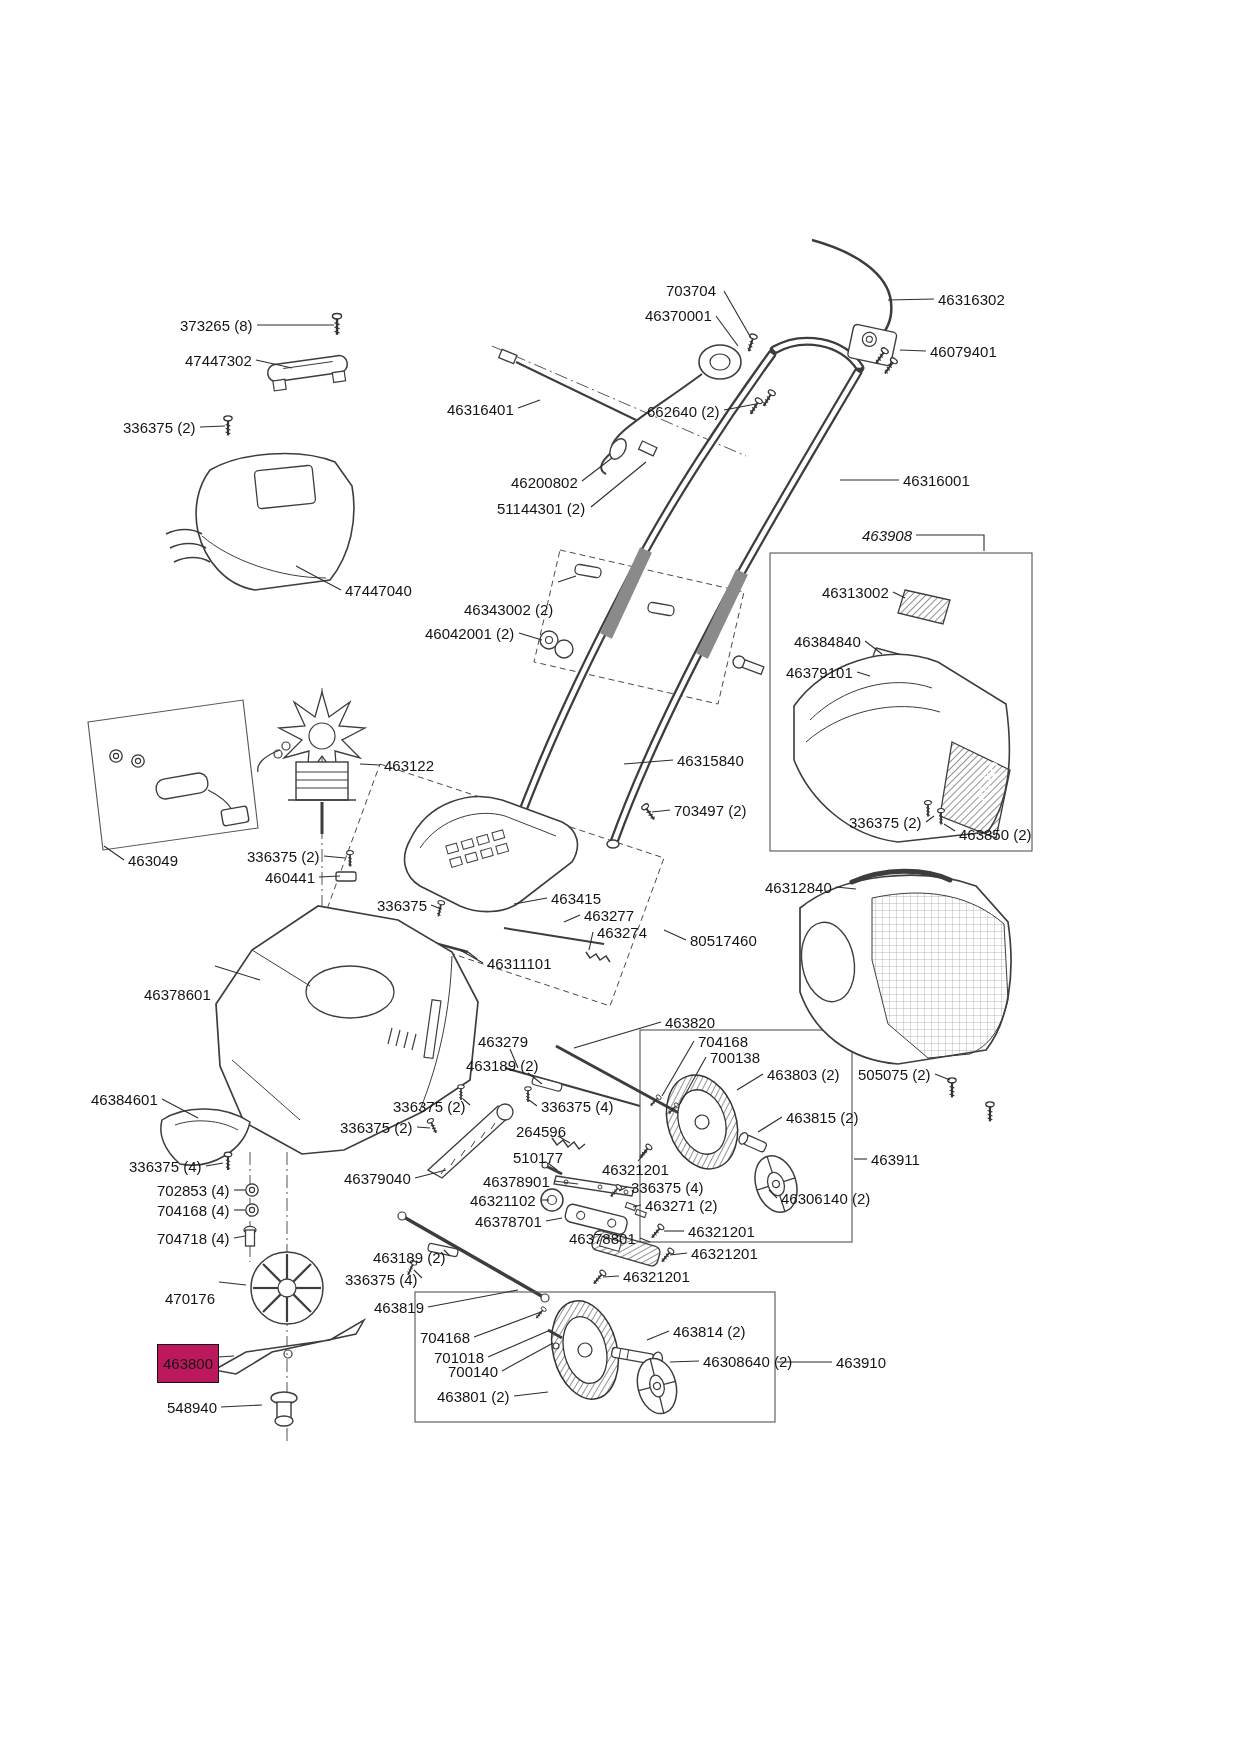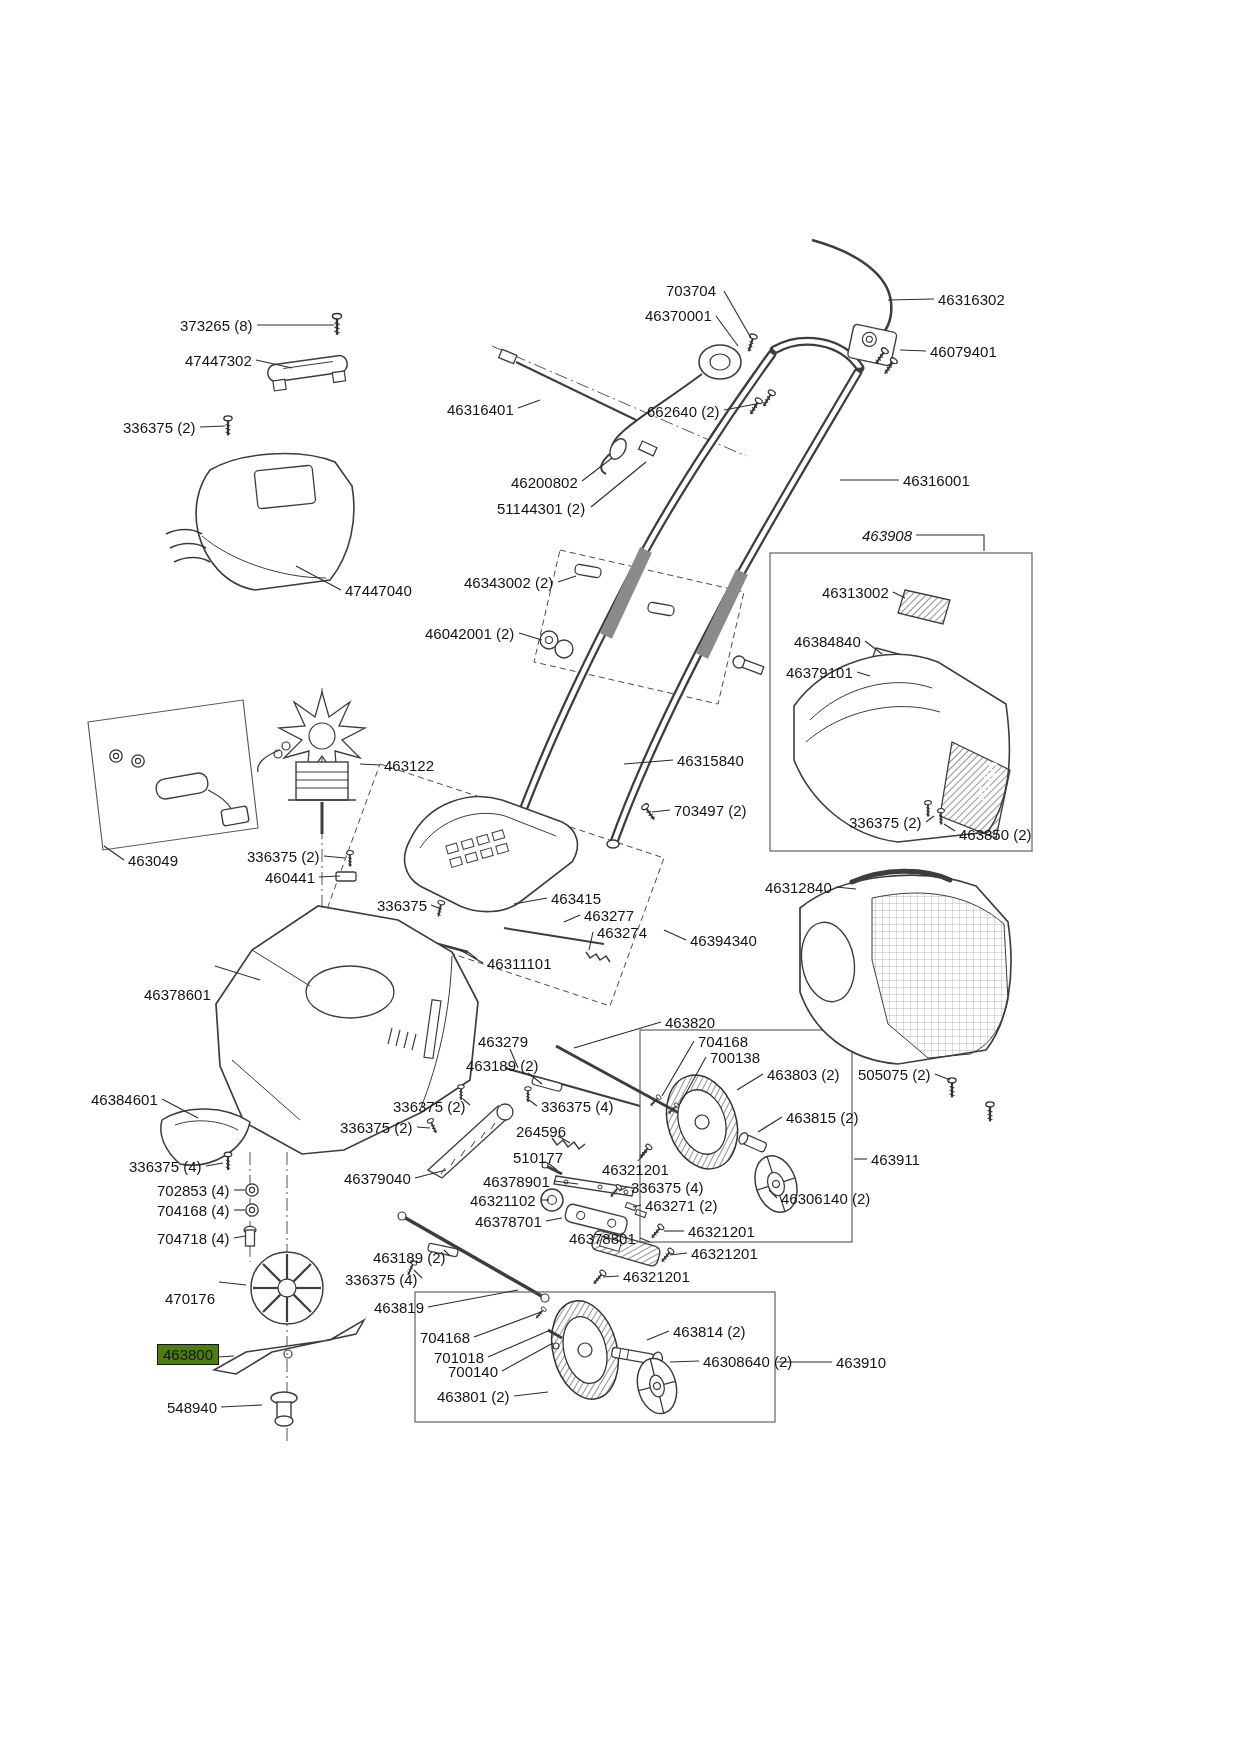--- a/index.html
+++ b/index.html
@@ -1,21 +1,21 @@
 <!DOCTYPE html>
 <html><head>
 <meta charset="utf-8">
 <style>
   html,body{margin:0;padding:0;background:#fff;}
   #canvas{position:relative;width:1241px;height:1755px;background:#fff;
           font-family:"Liberation Sans",sans-serif;overflow:hidden;}
   svg.layer{position:absolute;left:0;top:0;}
   #labels-layer{position:absolute;left:0;top:0;width:100%;height:100%;pointer-events:none;}
   .part-label{position:absolute;font-size:15px;line-height:15px;color:#141414;white-space:nowrap;}
-  .part-label.boxed{border:1.3px solid #141414;padding:2px 5px;margin-left:-6px;margin-top:-4px;background:#4d7c0f;}
+  .part-label.boxed{border:1.3px solid #141414;padding:11px 5px;margin-left:-6px;margin-top:-4px;background:#be185d;}
   .leader{fill:none;stroke:#2d2d2d;stroke-width:1.1;}
   .dashed{stroke:#4a4a4a;fill:none;stroke-width:1;stroke-dasharray:6 4;}
   .cdash{stroke:#555;fill:none;stroke-width:1;stroke-dasharray:13 4 2 4;}
   .grpbox{fill:none;stroke:#555;stroke-width:1.1;}
 </style>
 </head>
 <body>
 
 <div id="canvas">
 
@@ -430,35 +430,35 @@
       <div class="part-label" style="left: 645px; top: 308px;">46370001</div>
       <div class="part-label" style="left: 938px; top: 292px;">46316302</div>
       <div class="part-label" style="left: 930px; top: 344px;">46079401</div>
       <div class="part-label" style="left: 447px; top: 402px;">46316401</div>
       <div class="part-label" style="left: 647px; top: 404px;">662640 (2)</div>
       <div class="part-label" style="left: 511px; top: 475px;">46200802</div>
       <div class="part-label" style="left: 497px; top: 501px;">51144301 (2)</div>
       <div class="part-label" style="left: 903px; top: 473px;">46316001</div>
       <div class="part-label" style="left: 862px; top: 528px; font-style: italic;">463908</div>
       <div class="part-label" style="left: 822px; top: 585px;">46313002</div>
-      <div class="part-label" style="left: 464px; top: 575px; text-align: center;">46343002 (2)</div>
+      <div class="part-label" style="left: 464px; top: 602px; text-align: center;">46343002 (2)</div>
       <div class="part-label" style="left: 425px; top: 626px;">46042001 (2)</div>
       <div class="part-label" style="left: 794px; top: 634px;">46384840</div>
       <div class="part-label" style="left: 786px; top: 665px;">46379101</div>
       <div class="part-label" style="left: 677px; top: 753px;">46315840</div>
       <div class="part-label" style="left: 674px; top: 803px;">703497 (2)</div>
       <div class="part-label" style="left: 384px; top: 758px;">463122</div>
       <div class="part-label" style="left: 128px; top: 853px;">463049</div>
       <div class="part-label" style="left: 247px; top: 849px;">336375 (2)</div>
       <div class="part-label" style="left: 265px; top: 870px;">460441</div>
       <div class="part-label" style="left: 377px; top: 898px;">336375</div>
       <div class="part-label" style="left: 551px; top: 891px;">463415</div>
       <div class="part-label" style="left: 584px; top: 908px;">463277</div>
       <div class="part-label" style="left: 597px; top: 925px;">463274</div>
-      <div class="part-label" style="left: 690px; top: 933px;">46394340</div>
+      <div class="part-label" style="left: 690px; top: 933px;">80517460</div>
       <div class="part-label" style="left: 765px; top: 880px;">46312840</div>
       <div class="part-label" style="left: 849px; top: 815px;">336375 (2)</div>
       <div class="part-label" style="left: 959px; top: 827px;">463850 (2)</div>
       <div class="part-label" style="left: 487px; top: 956px;">46311101</div>
       <div class="part-label" style="left: 144px; top: 959px; margin-top: 28px;">46378601</div>
       <div class="part-label" style="left: 665px; top: 1015px;">463820</div>
       <div class="part-label" style="left: 698px; top: 1034px;">704168</div>
       <div class="part-label" style="left: 710px; top: 1050px;">700138</div>
       <div class="part-label" style="left: 478px; top: 1034px;">463279</div>
       <div class="part-label" style="left: 466px; top: 1058px;">463189 (2)</div>

